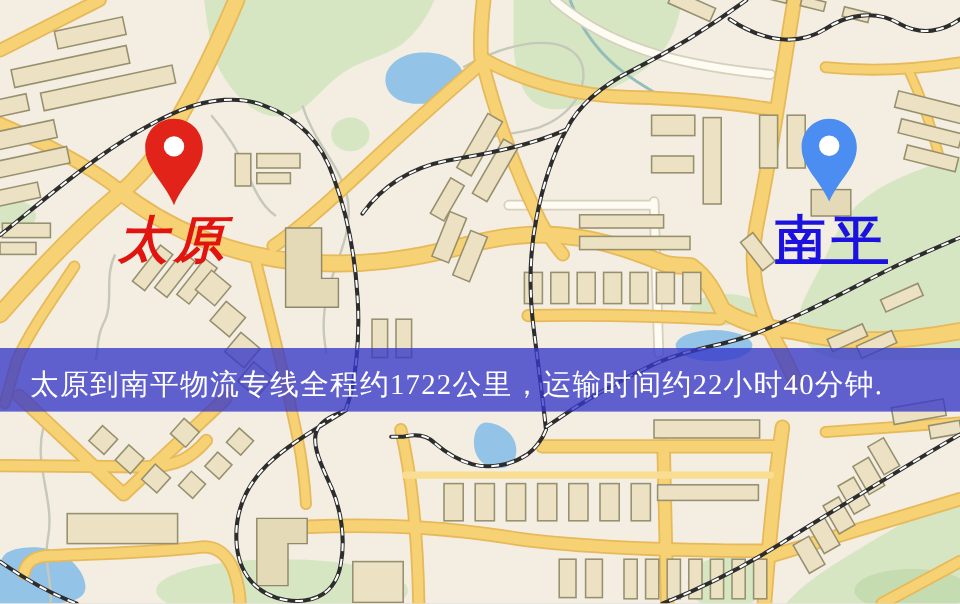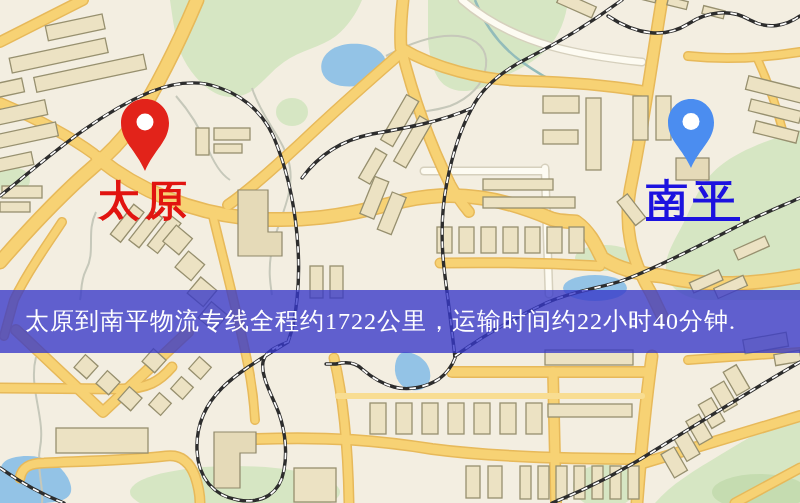--- a/index.html
+++ b/index.html
@@ -15,23 +15,23 @@
   .rail-d{fill:none;stroke:#ffffff;stroke-width:1.7;stroke-dasharray:6.5 6.5;}
   .b{fill:#ece2c3;stroke:#97906f;stroke-width:1.3;}
   .b2{fill:#e5dab8;stroke:#8f886a;stroke-width:1.2;}
   .green{fill:#d6e6c3;}
   .green2{fill:#c5dcb0;}
   .water{fill:#93c3e6;}
   .stream{fill:none;stroke:#c6c8ba;stroke-width:2;}
   .stream-t{fill:none;stroke:#93bcba;stroke-width:2.5;}
   .place-label{position:absolute;width:200px;text-align:center;line-height:1;
     font-family:"Liberation Serif",serif;font-weight:bold;font-size:42px;letter-spacing:5px;}
-  #origin-label{left:45px;top:180px;color:#e11410;}
+  #origin-label{left:45px;top:180px;color:#e11410;font-style:italic;}
   #dest-label{left:593px;top:179px;color:#1c12df;text-decoration:underline;}
-  #banner{position:absolute;left:0;top:290px;width:800px;height:63px;box-sizing:border-box;
+  #banner{position:absolute;left:0;top:290px;width:800px;height:53px;box-sizing:border-box;
     background:rgba(54,55,200,0.78);color:#ffffff;font-family:"Liberation Serif",serif;
     font-size:24px;line-height:63px;padding-left:25px;white-space:nowrap;letter-spacing:1px;}
 </style>
 </head>
 <body>
 
 <div id="stage">
   <svg id="map-svg" width="800" height="503" viewBox="0 0 800 503">
     <defs>
       <path id="r8" d="M 83,0 L 0,42"></path>

